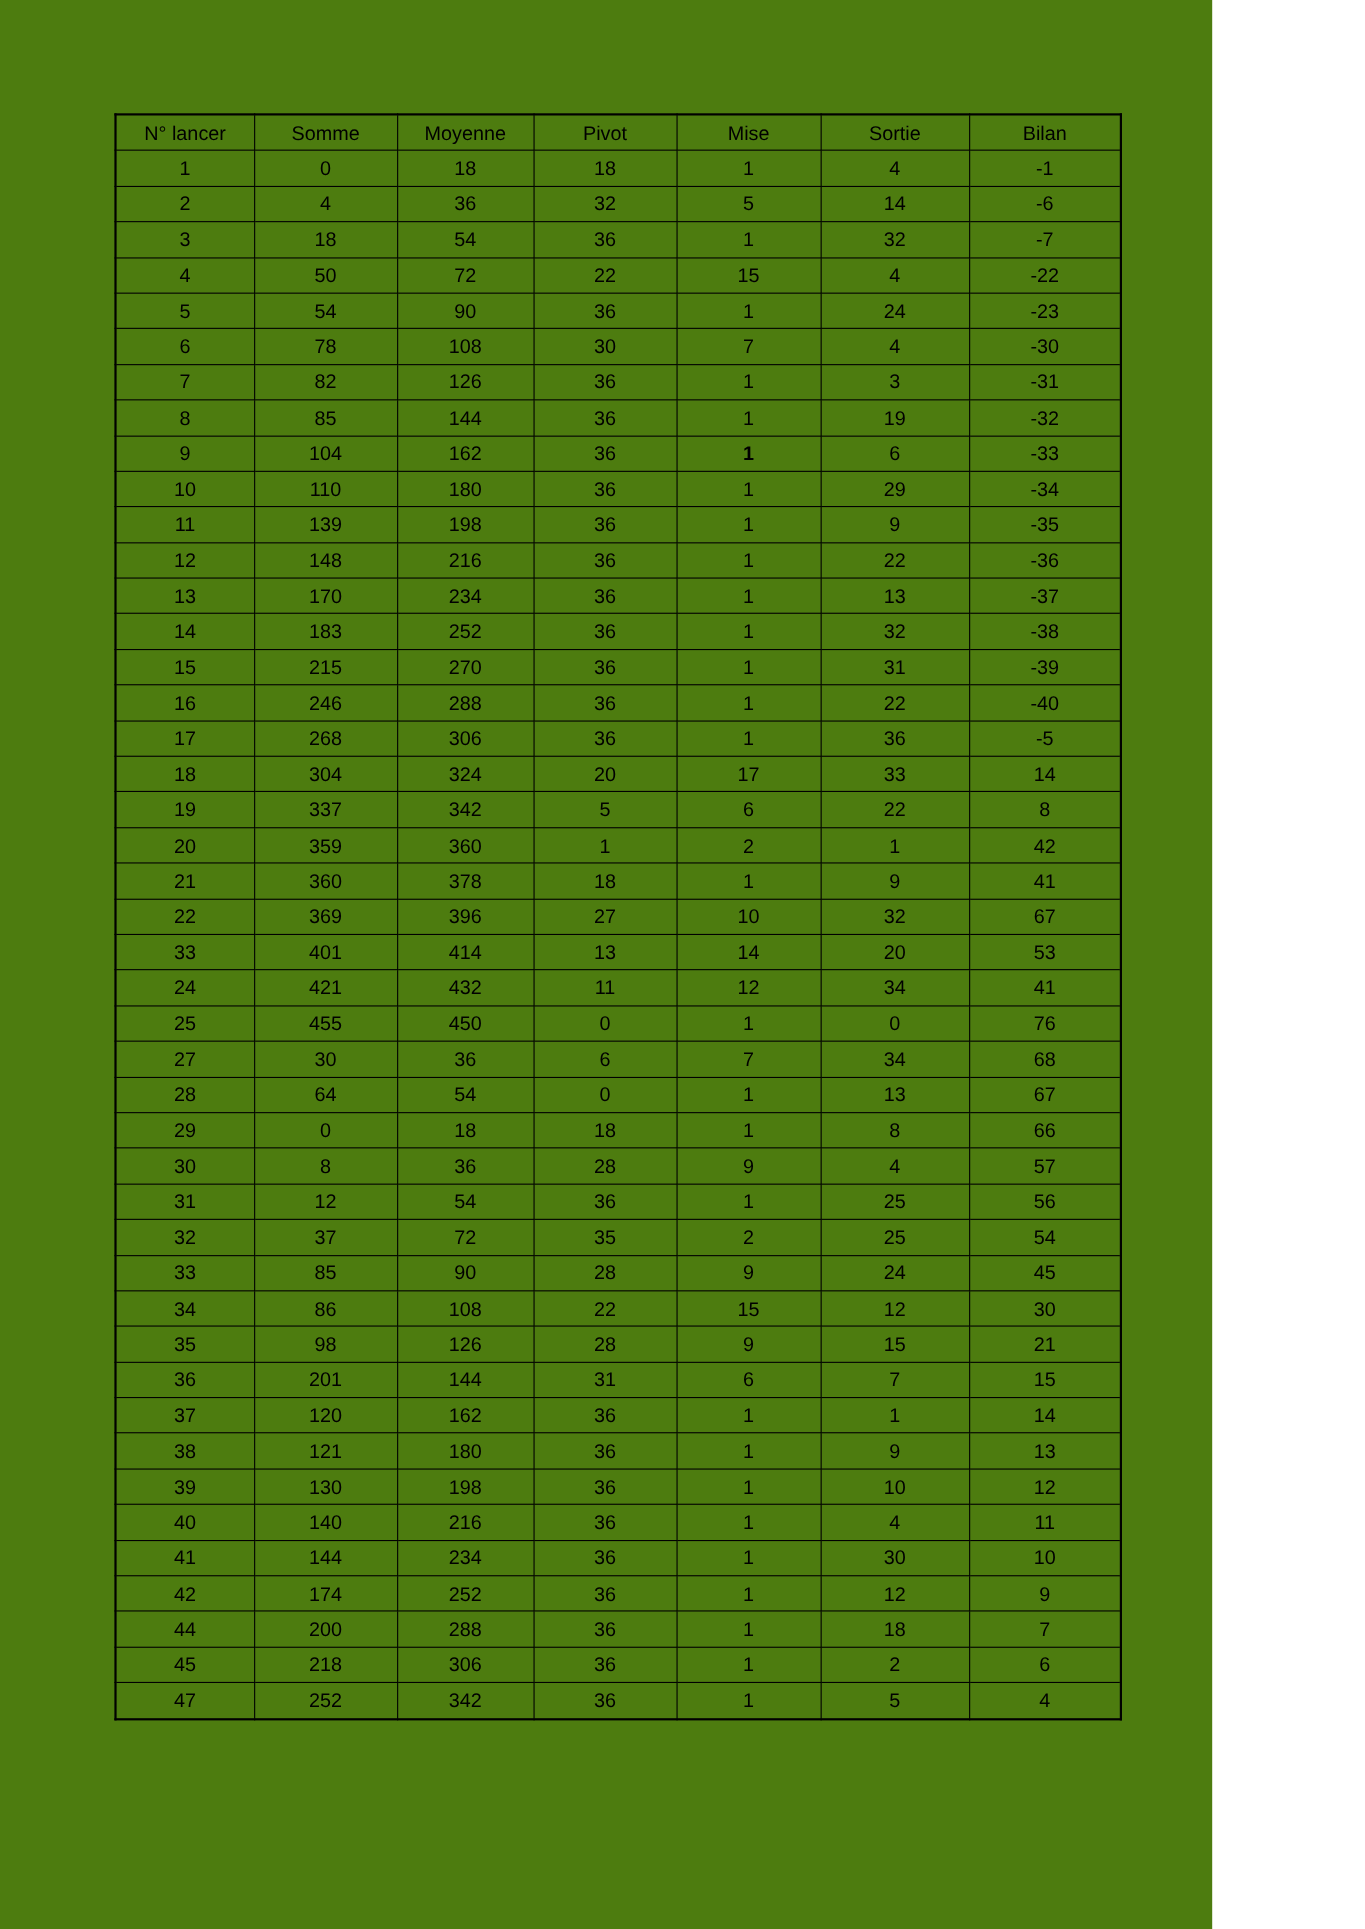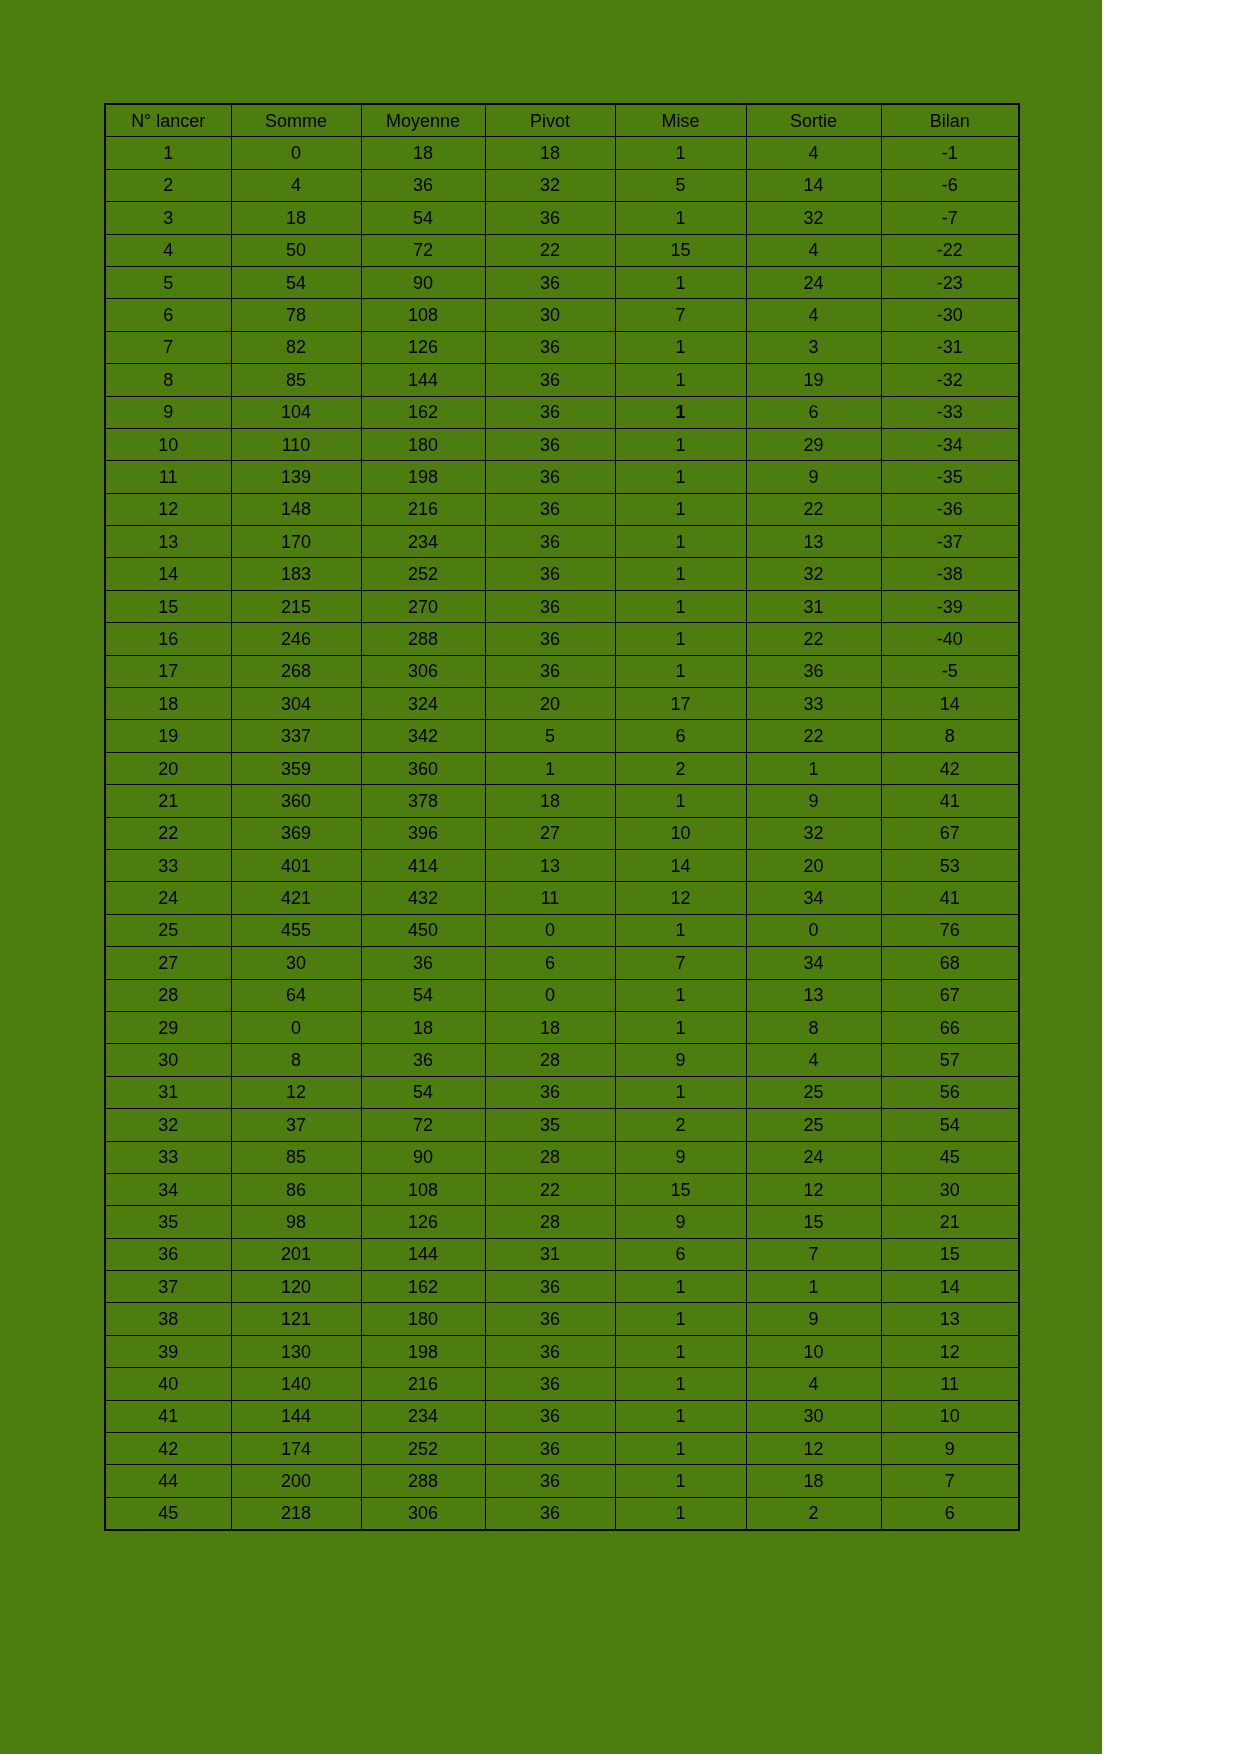--- a/index.html
+++ b/index.html
@@ -455,15 +455,24 @@
         </tr>
         <tr>
           <td>45</td>
           <td>218</td>
           <td>306</td>
           <td>36</td>
           <td>1</td>
           <td>2</td>
           <td>6</td>
         </tr>
+        <tr>
+          <td>47</td>
+          <td>252</td>
+          <td>342</td>
+          <td>36</td>
+          <td>1</td>
+          <td>5</td>
+          <td>4</td>
+        </tr>
       </tbody>
   </table>
 </div>
 
 </body></html>

